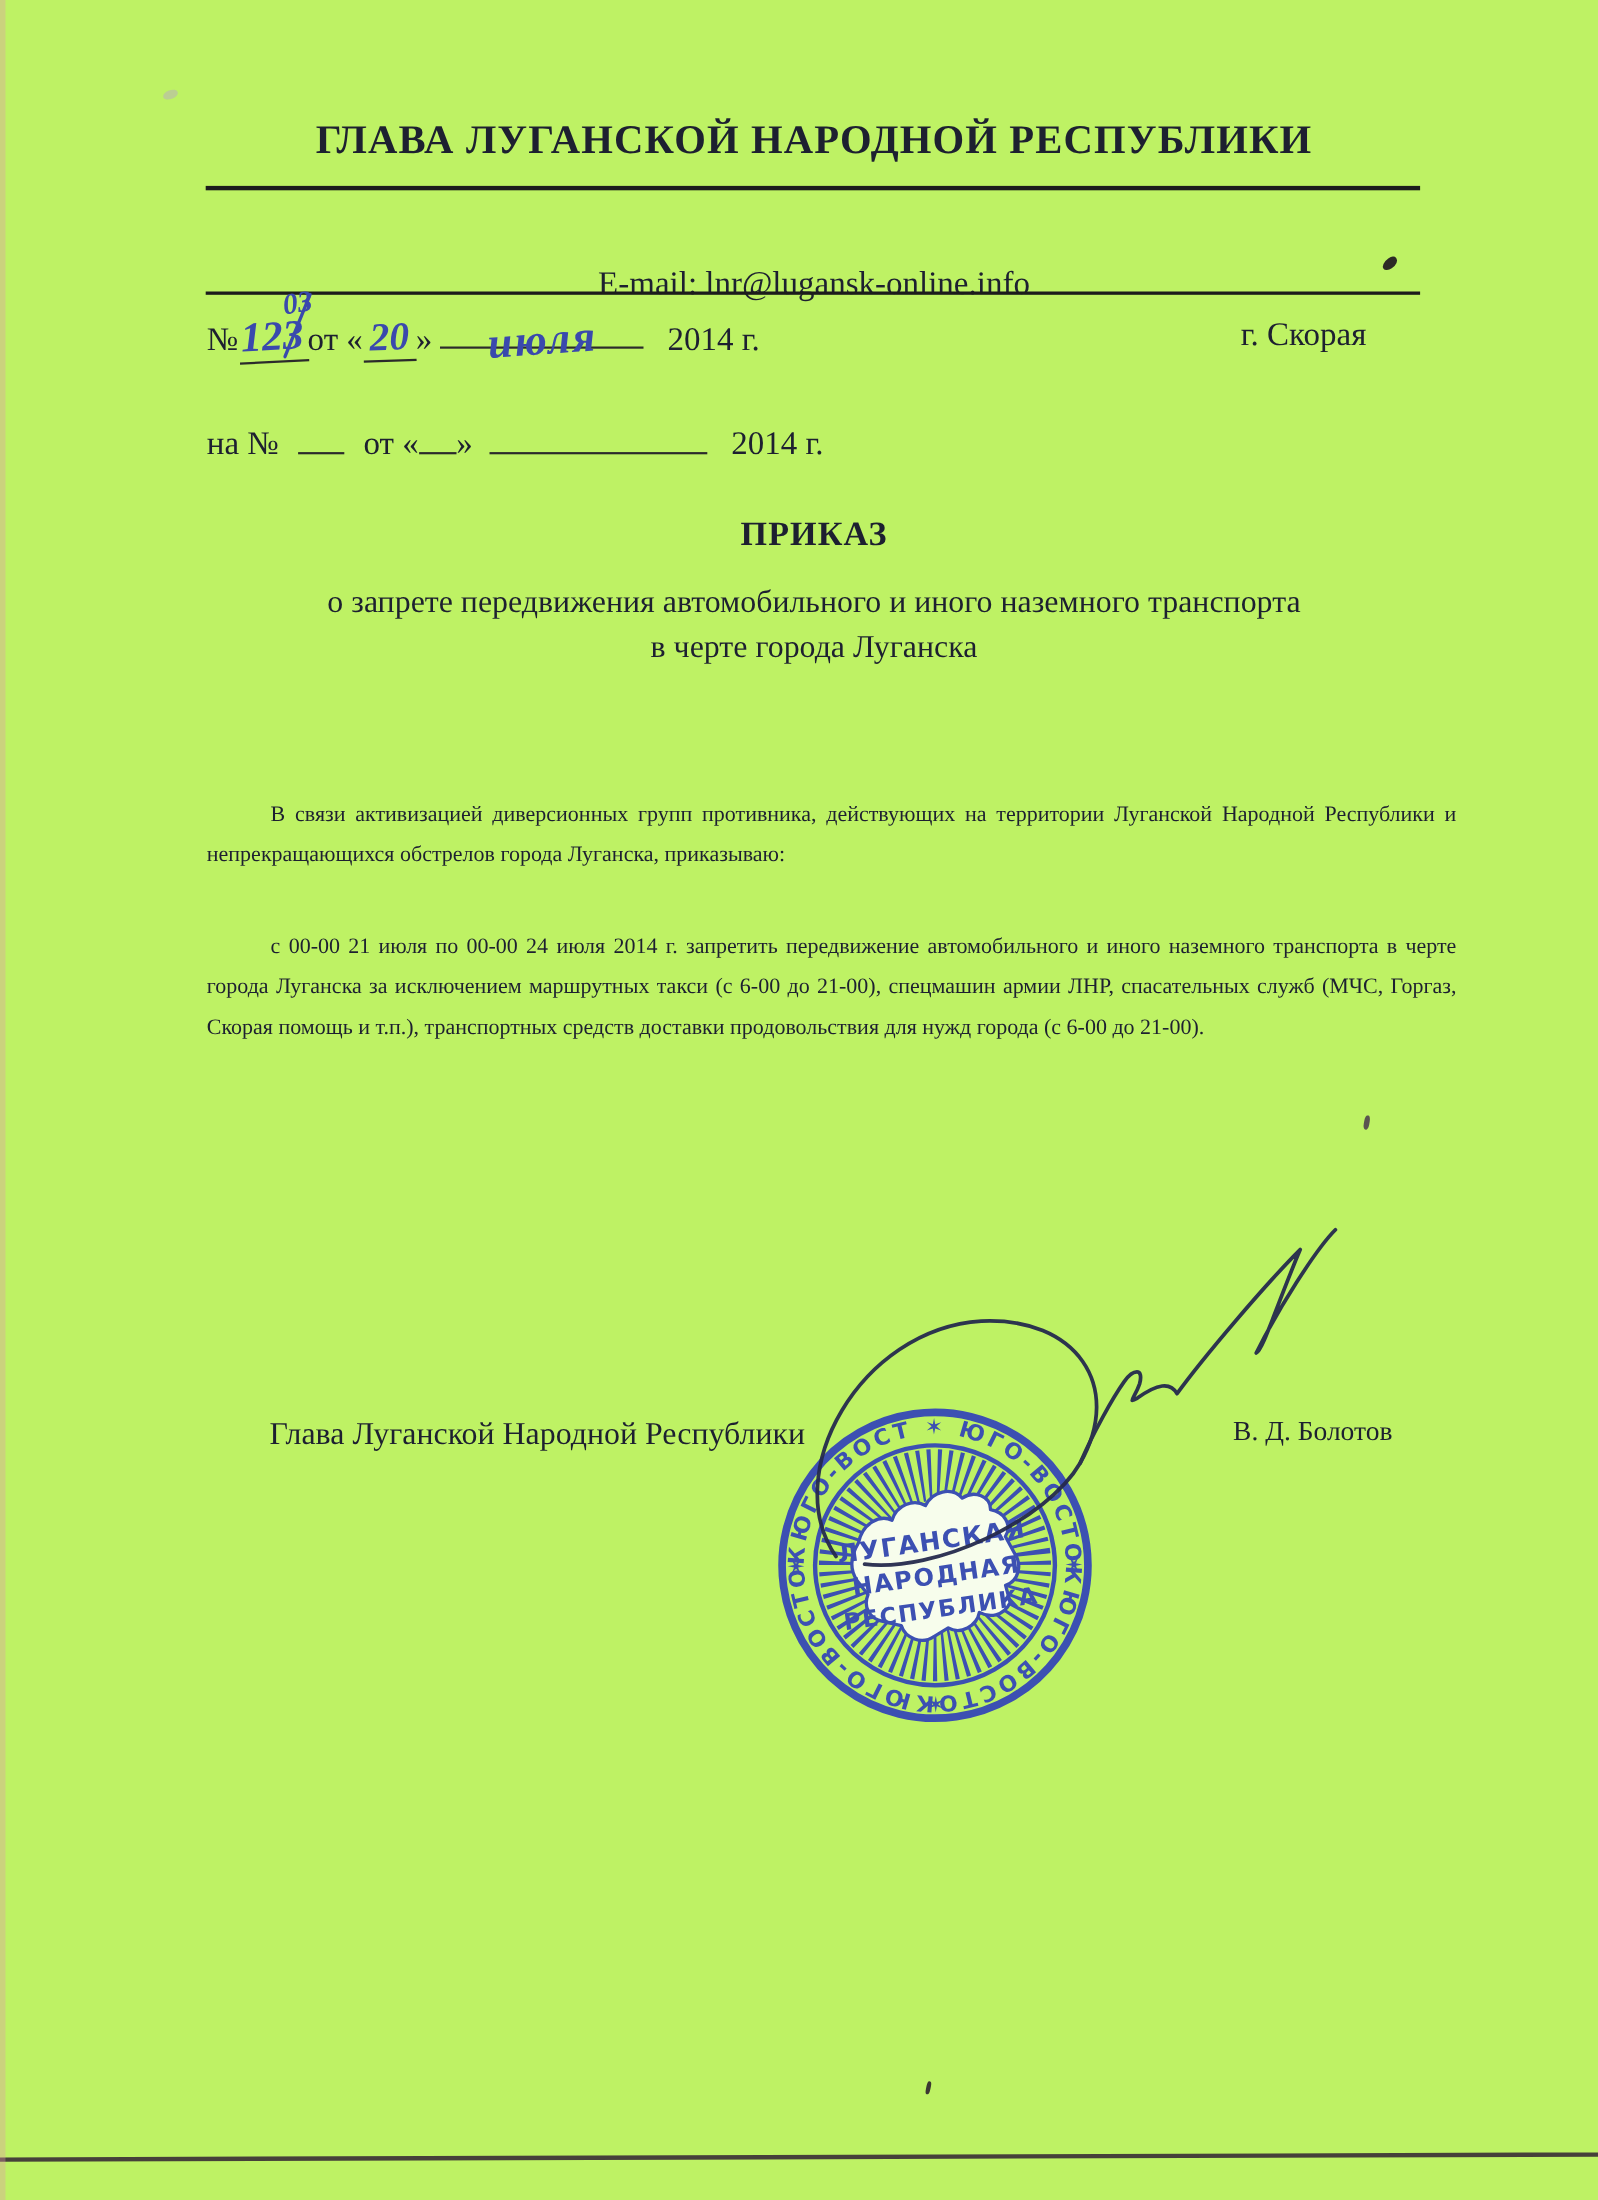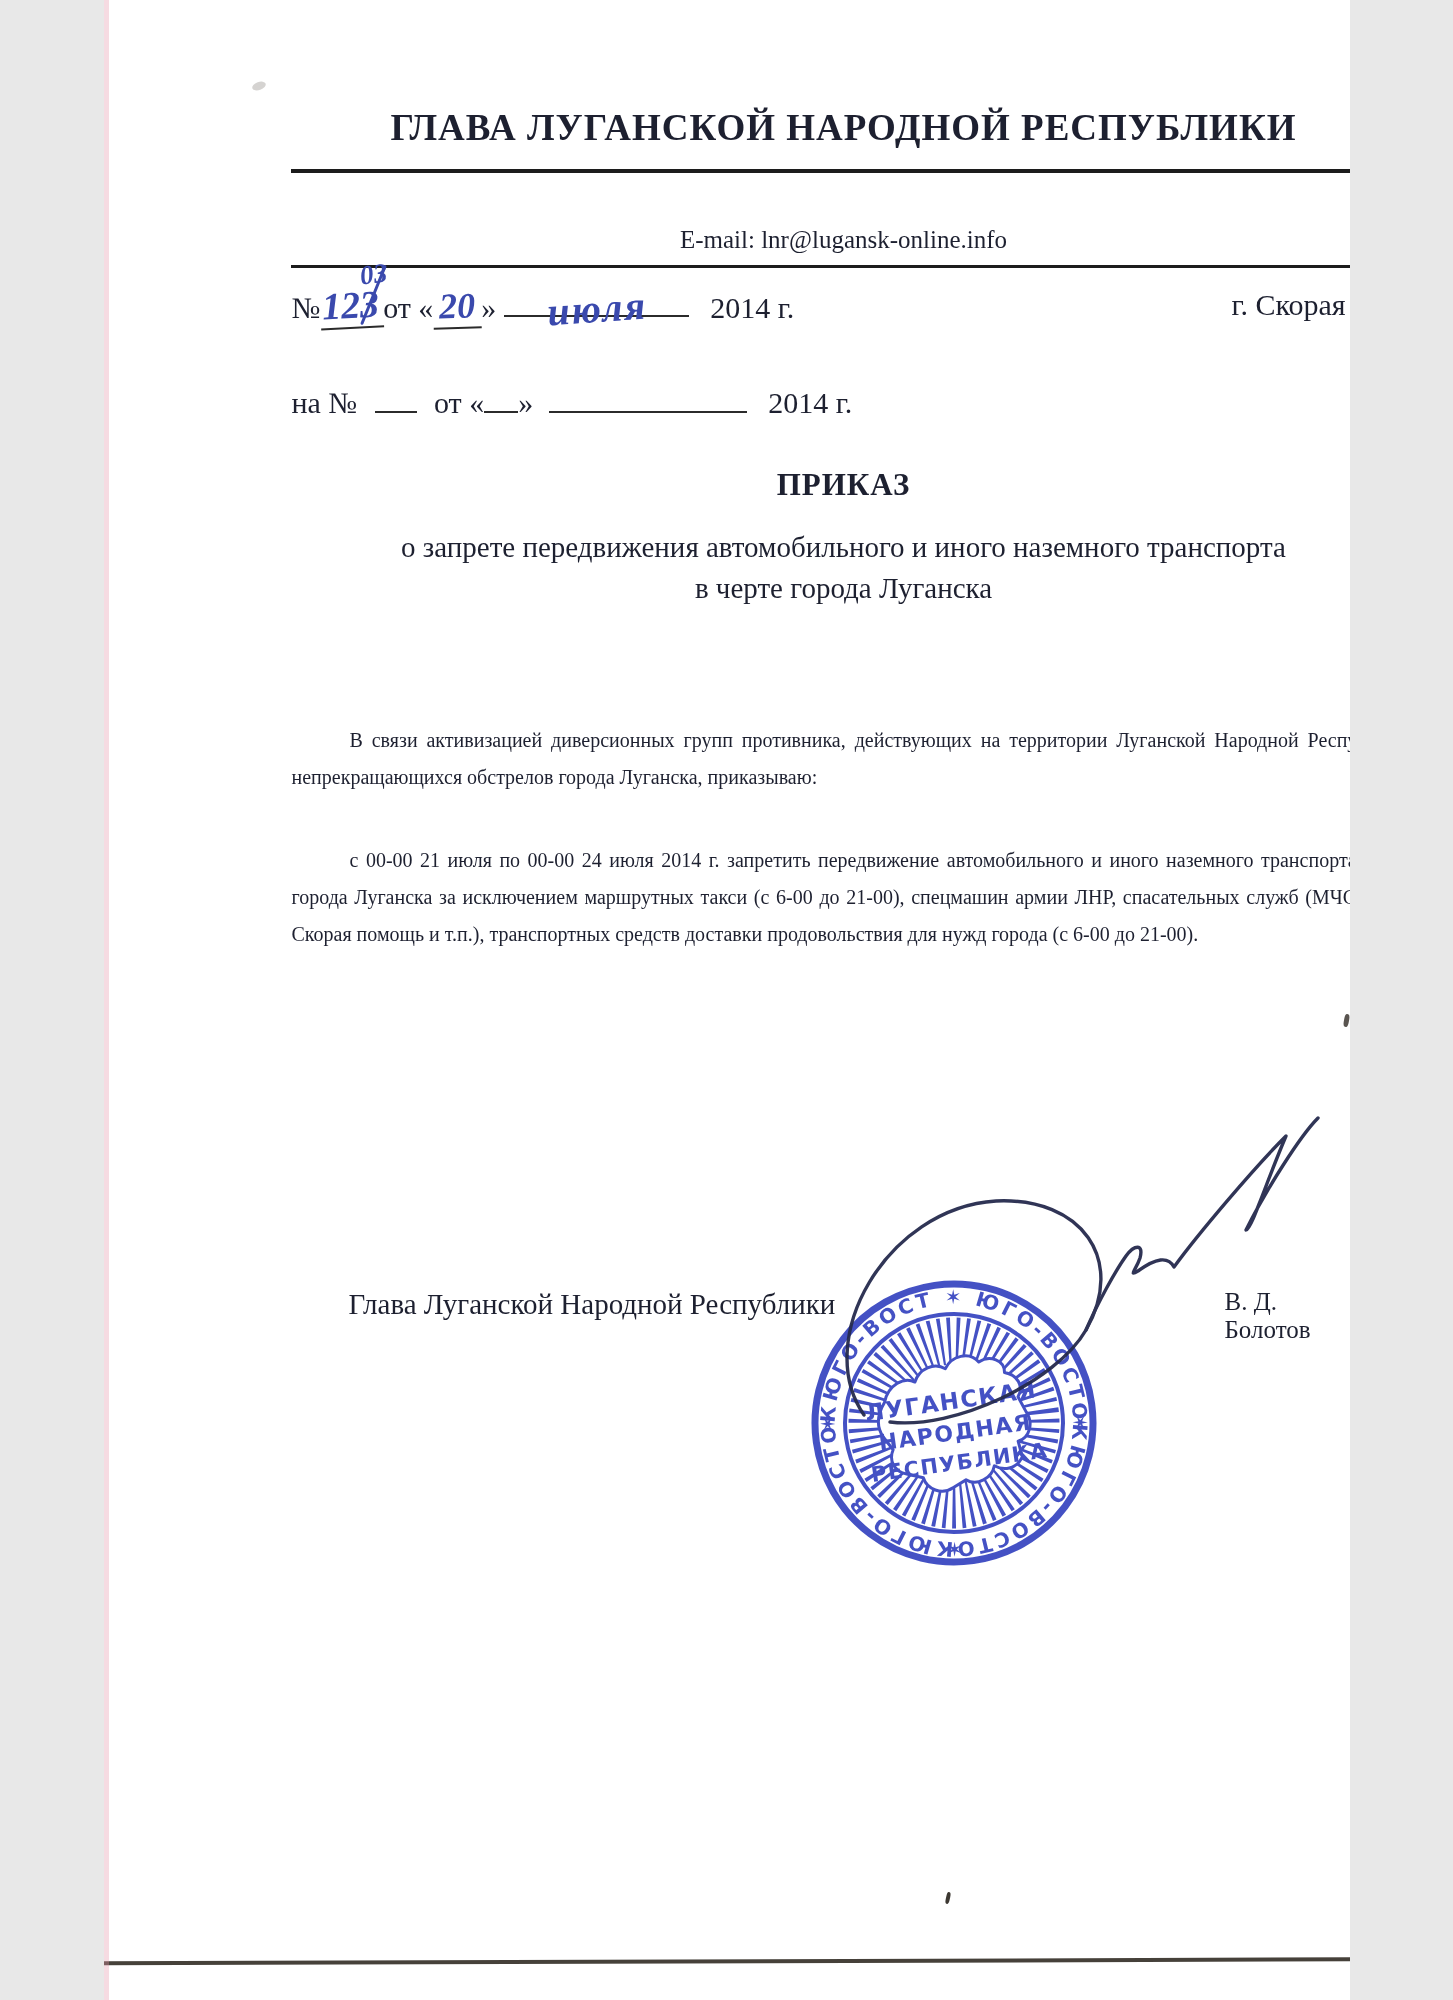--- a/index.html
+++ b/index.html
@@ -1,26 +1,26 @@
 <!DOCTYPE html>
 <html><head>
 <meta charset="utf-8">
 <style>
   html,body{margin:0;padding:0;background:#e8e8e8;}
   .page{
-    position:relative;width:1246px;height:2000px;margin:0 auto;
-    background:#ffffff;overflow:hidden;
+    position:relative;width:1453px;height:2000px;margin:0 auto;
+    background:#bef264;overflow:hidden;
     font-family:"Liberation Serif","DejaVu Serif",serif;color:#1d2030;
   }
   .abs{position:absolute;}
   .centered{left:40px;width:1400px;text-align:center;}
   .rule{background:#1c1c1c;height:3px;}
   .letterhead-title{top:106px;font-size:37px;font-weight:bold;letter-spacing:1px;}
   .address{top:179px;font-size:25px;}
-  .email{top:226px;font-size:25px;}
+  .email{top:241px;font-size:30px;}
   .numline{top:281px;left:188px;font-size:30px;white-space:nowrap;}
   .numline .base{display:inline-block;vertical-align:baseline;}
   .blank{display:inline-block;border-bottom:2px solid #2b2b2b;height:28px;vertical-align:baseline;}
   .hw{color:#3a49ad;font-style:italic;font-weight:bold;}
   .hw-number{font-size:38px;display:inline-block;border-bottom:2px solid #2b2b2b;padding:0 4px 0 2px;transform:rotate(-3deg);}
   .hw-sup{position:absolute;top:-24px;left:40px;font-size:27px;color:#3a49ad;font-style:italic;font-weight:bold;transform:rotate(-8deg);}
   .hw-slash{position:absolute;left:52px;top:-20px;width:3px;height:64px;background:#3a49ad;transform:rotate(22deg);border-radius:2px;}
   .hw-day{font-size:36px;display:inline-block;border-bottom:2px solid #2b2b2b;padding:0 6px;transform:rotate(-2deg);}
   .month-blank{width:185px;border-bottom:2px solid #2b2b2b;text-align:center;height:34px;display:inline-block;}
   .hw-month{font-size:40px;display:inline-block;transform:rotate(-4deg) translateY(4px);letter-spacing:2px;}

